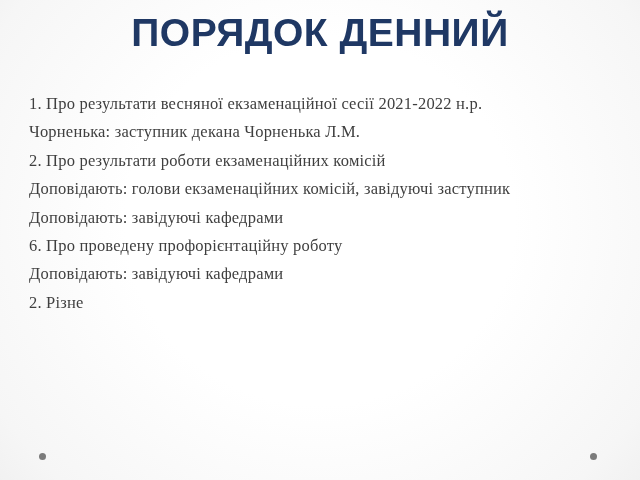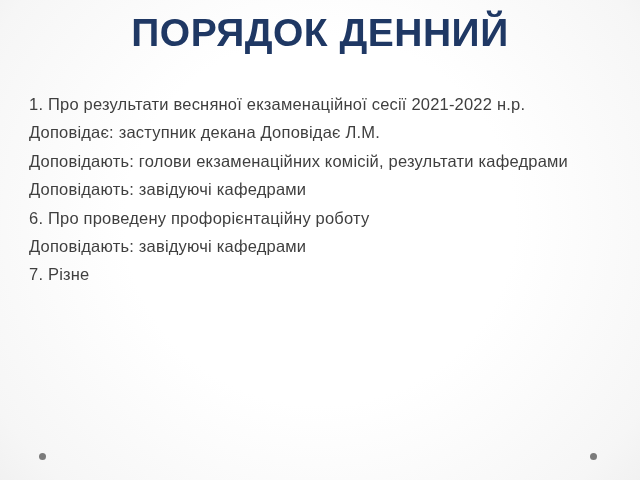--- a/index.html
+++ b/index.html
@@ -28,20 +28,21 @@
     font-size: 39px;
     font-weight: 700;
     letter-spacing: 0.5px;
     color: #1f3864;
   }
   .content {
     position: absolute;
     top: 90px;
     left: 29px;
     right: 26px;
+    font-family: Liberation Serif, serif;
   }
   .line {
     margin: 0;
     font-size: 16.5px;
     line-height: 28.4px;
     letter-spacing: 0.2px;
     color: #3f3f3f;
     white-space: nowrap;
   }
   .decor-dot {
@@ -56,24 +57,25 @@
 </style>
 </head>
 <body>
 
 <div class="slide">
 
   <h1 class="slide-title">ПОРЯДОК ДЕННИЙ</h1>
 
   <div class="content">
     <p class="line">1. Про результати весняної екзаменаційної сесії 2021-2022 н.р.</p>
-    <p class="line">Доповідає: заступник декана Доповідає Л.М.</p>
-    <p class="line">Доповідають: голови екзаменаційних комісій, результати кафедрами</p>
+    <p class="line">Чорненька: заступник декана Чорненька Л.М.</p>
+    <p class="line">2. Про результати роботи екзаменаційних комісій</p>
+    <p class="line">Доповідають: голови екзаменаційних комісій, завідуючі заступник</p>
     <p class="line">Доповідають: завідуючі кафедрами</p>
     <p class="line">6. Про проведену профорієнтаційну роботу</p>
     <p class="line">Доповідають: завідуючі кафедрами</p>
-    <p class="line">7. Різне</p>
+    <p class="line">2. Різне</p>
   </div>
 
   <span class="decor-dot left"></span>
   <span class="decor-dot right"></span>
 
 </div>
 
 </body></html>

